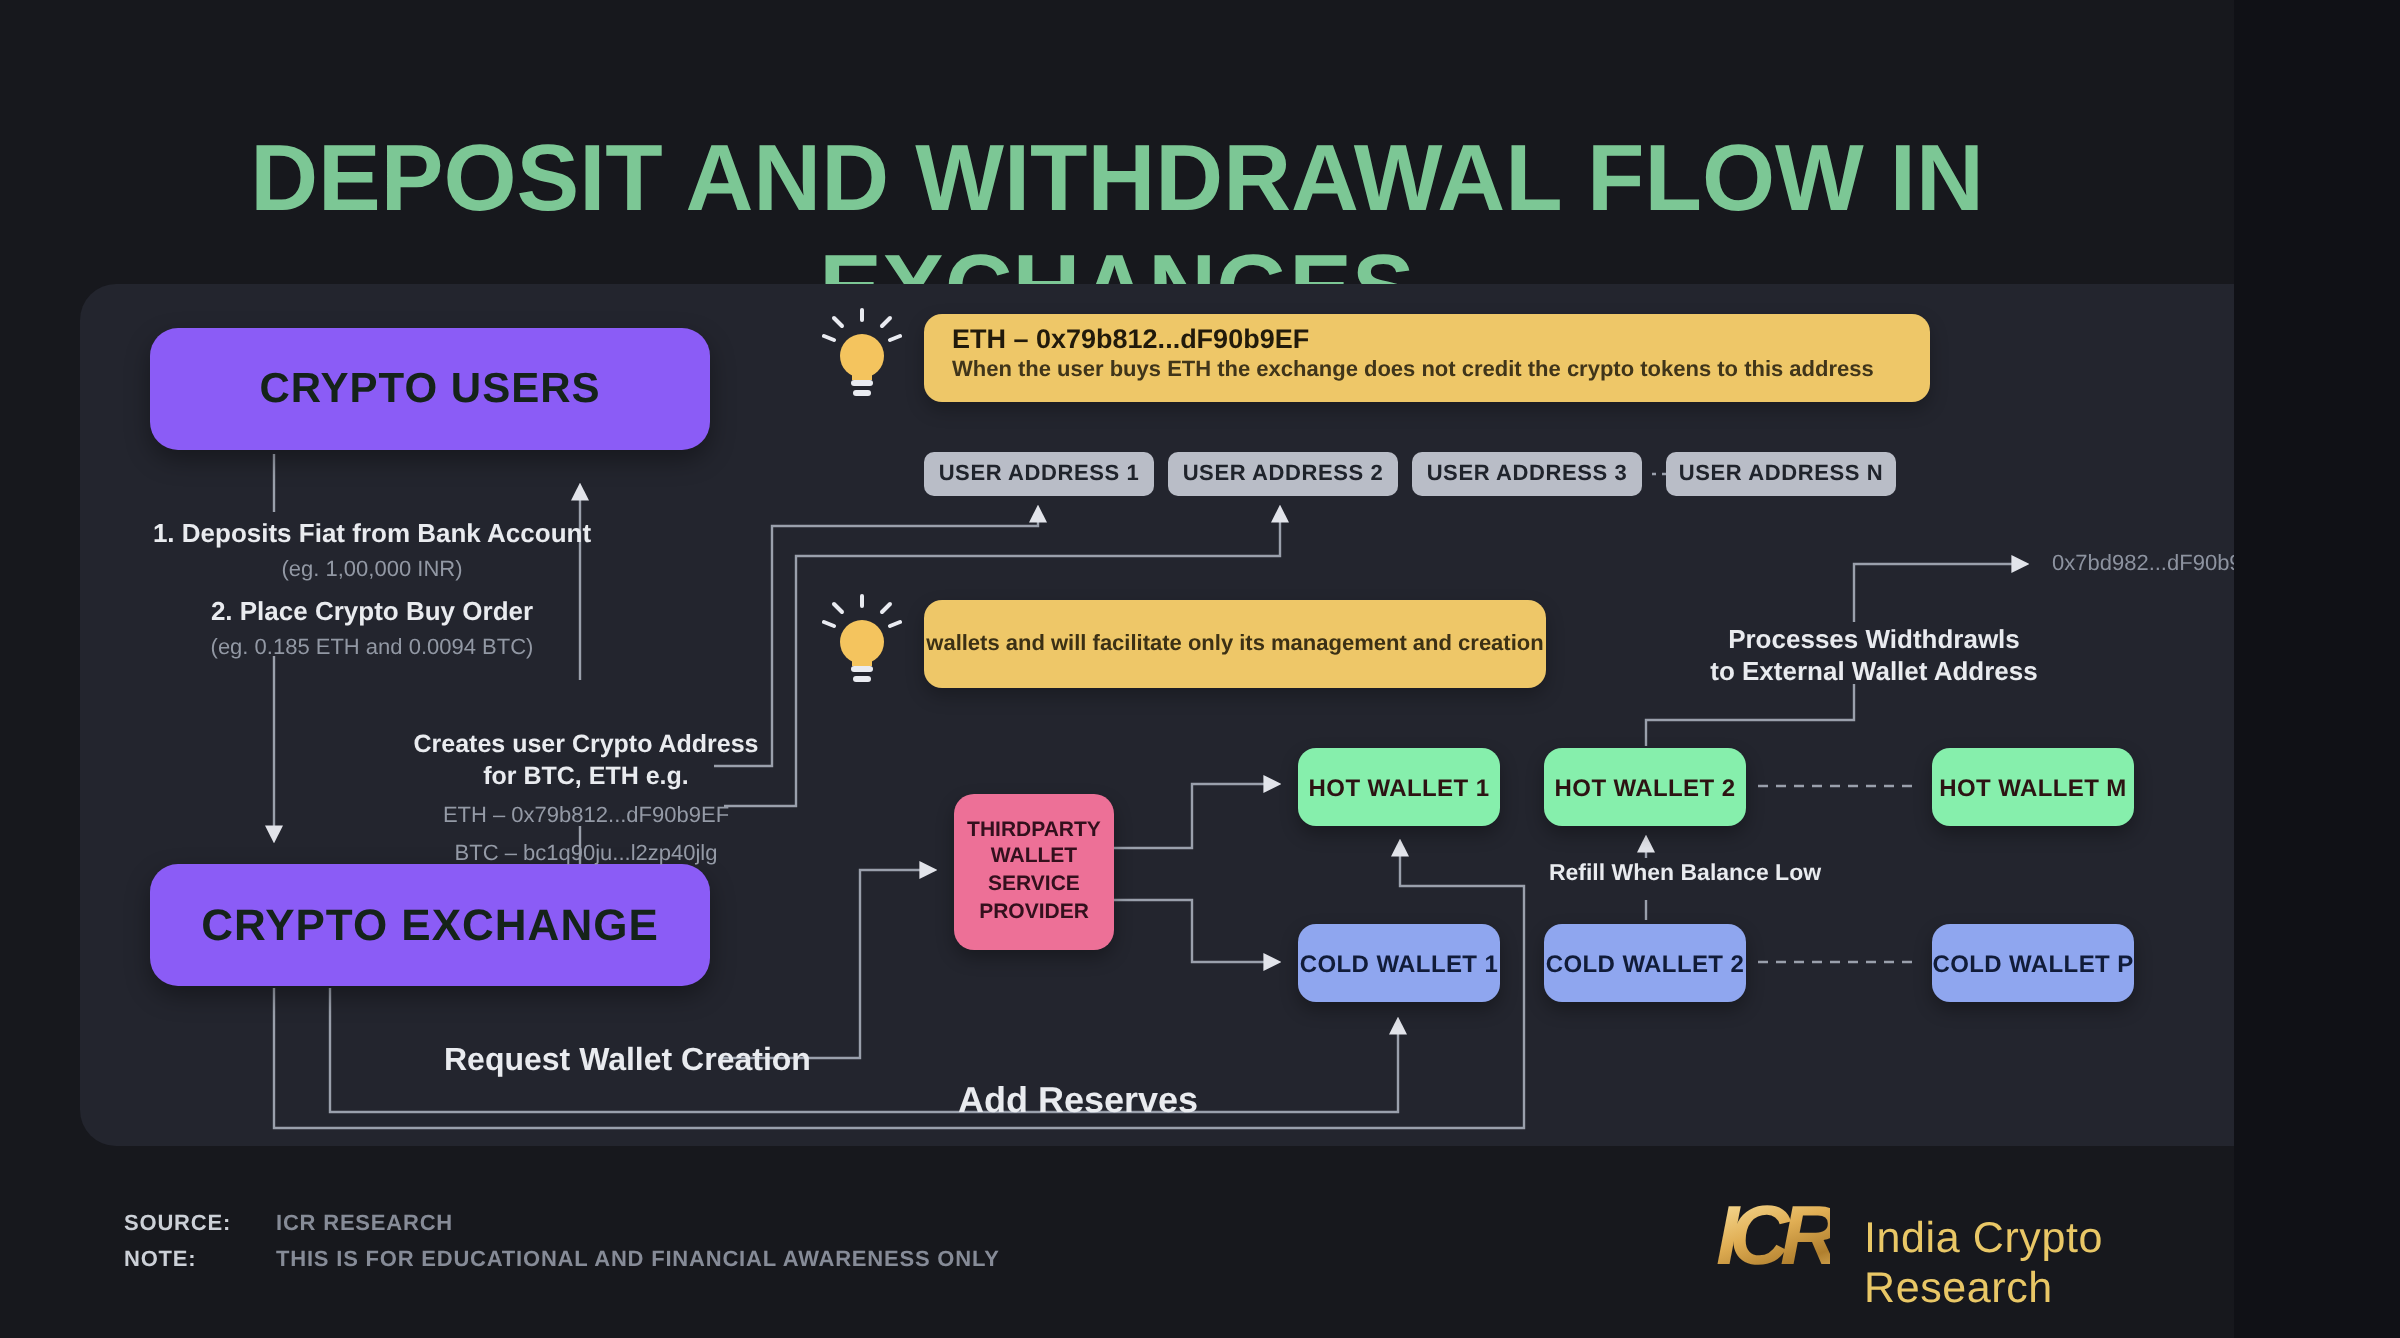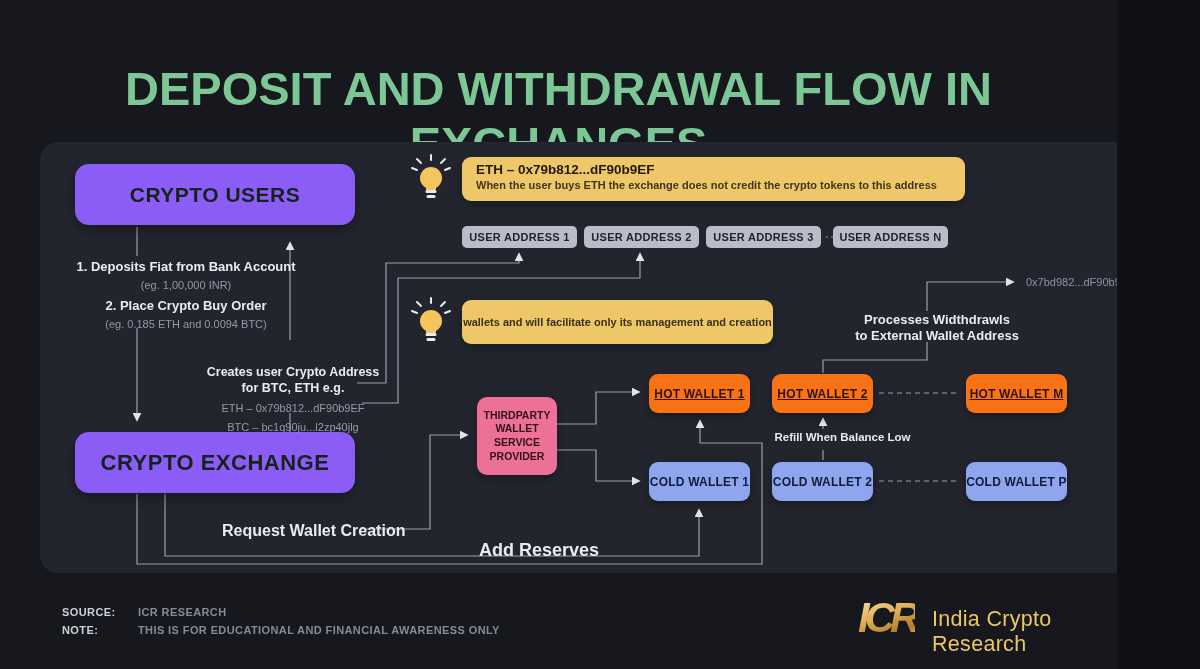--- a/index.html
+++ b/index.html
@@ -33,21 +33,21 @@
   .addr{
     top:226px; width:115px; height:22px; background:#b9bdc7; border-radius:5px;
     font-size:11px; font-weight:bold; color:#20242c; letter-spacing:0.3px;
   }
   #addr1{ left:462px; } #addr2{ left:584px; } #addr3{ left:706px; } #addrN{ left:833px; }
 
   .wallet{
     width:101px; height:39px; border-radius:9px; font-size:12px; font-weight:bold;
     letter-spacing:0.2px; box-shadow:0 4px 9px rgba(0,0,0,0.3);
   }
-  .hot{ background:#f97316; color:#2d1313;text-decoration:underline; }
+  .hot{ background:#86efac; color:#2d1313; }
   .cold{ background:#8fa6ef; color:#111c39; }
   #hot1{ left:649px; top:374px; } #hot2{ left:772px; top:374px; } #hotM{ left:966px; top:374px; }
   #cold1{ left:649px; top:462px; } #cold2{ left:772px; top:462px; } #coldP{ left:966px; top:462px; }
 
   #provider{
     left:477px; top:397px; width:80px; height:78px; background:#ed7097; border-radius:10px;
     color:#33101d; font-weight:bold; font-size:10.5px; line-height:1.3; padding:4px;
     box-shadow:0 4px 9px rgba(0,0,0,0.3);
   }
 

